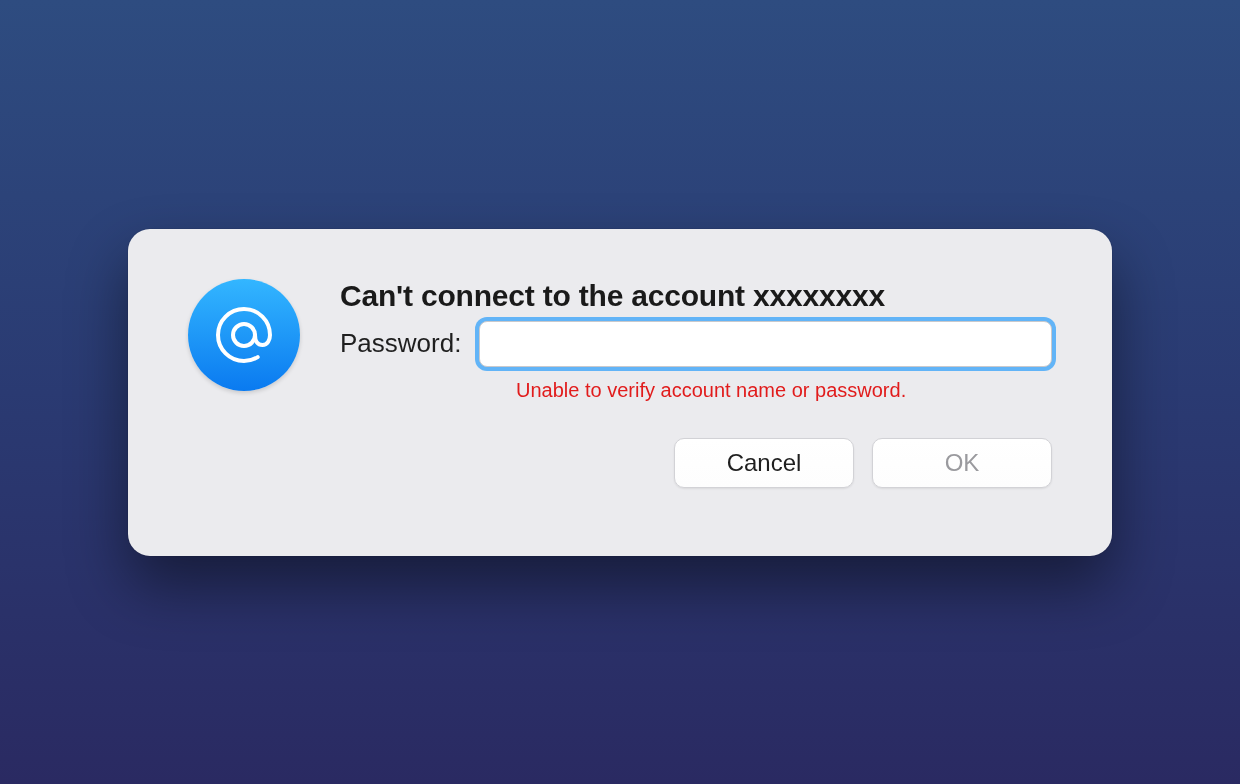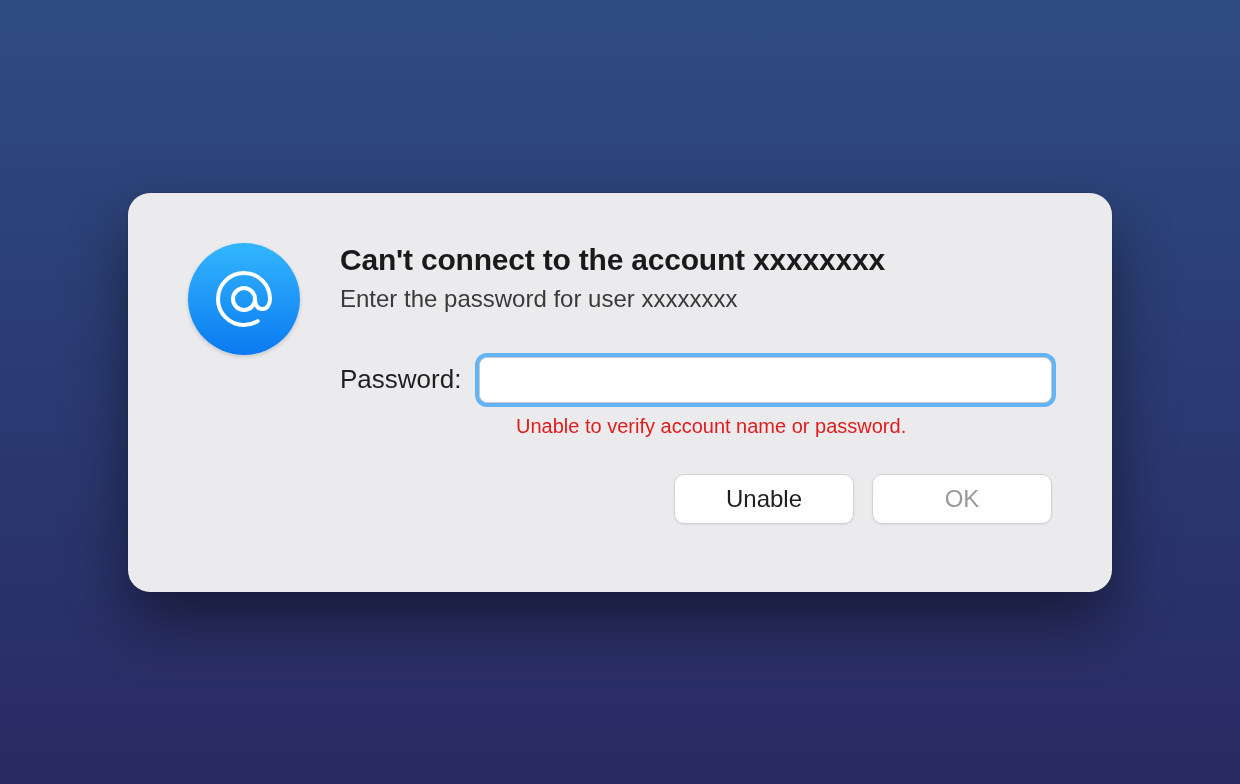--- a/index.html
+++ b/index.html
@@ -105,29 +105,28 @@
     <div class="at-icon">
       <svg viewBox="0 0 64 64" fill="none" stroke="currentColor" stroke-width="4" stroke-linecap="round">
         <circle cx="32" cy="32" r="11"></circle>
         <path d="M43 32c0 6 2.5 10 7.5 10S58 37 58 32C58 17.6 46.4 6 32 6S6 17.6 6 32s11.6 26 26 26c5 0 9.7-1.4 13.7-3.9"></path>
       </svg>
     </div>
   </div>
 
   <div class="content-col">
     <h1 class="title">Can't connect to the account xxxxxxxx</h1>
-    <p class="subtitle">Enter the password for user xxxxxxxx</p>
 
     <div class="form-row">
       <label class="field-label">Password:</label>
       <div class="pw-wrap">
         <input type="password" class="pw-input" value="" style="">
       </div>
     </div>
 
     <div class="error-text">Unable to verify account name or password.</div>
 
     <div class="button-row">
-      <button class="mac-btn">Unable</button>
+      <button class="mac-btn">Cancel</button>
       <button class="mac-btn disabled">OK</button>
     </div>
   </div>
 </div>
 
 </body></html>

